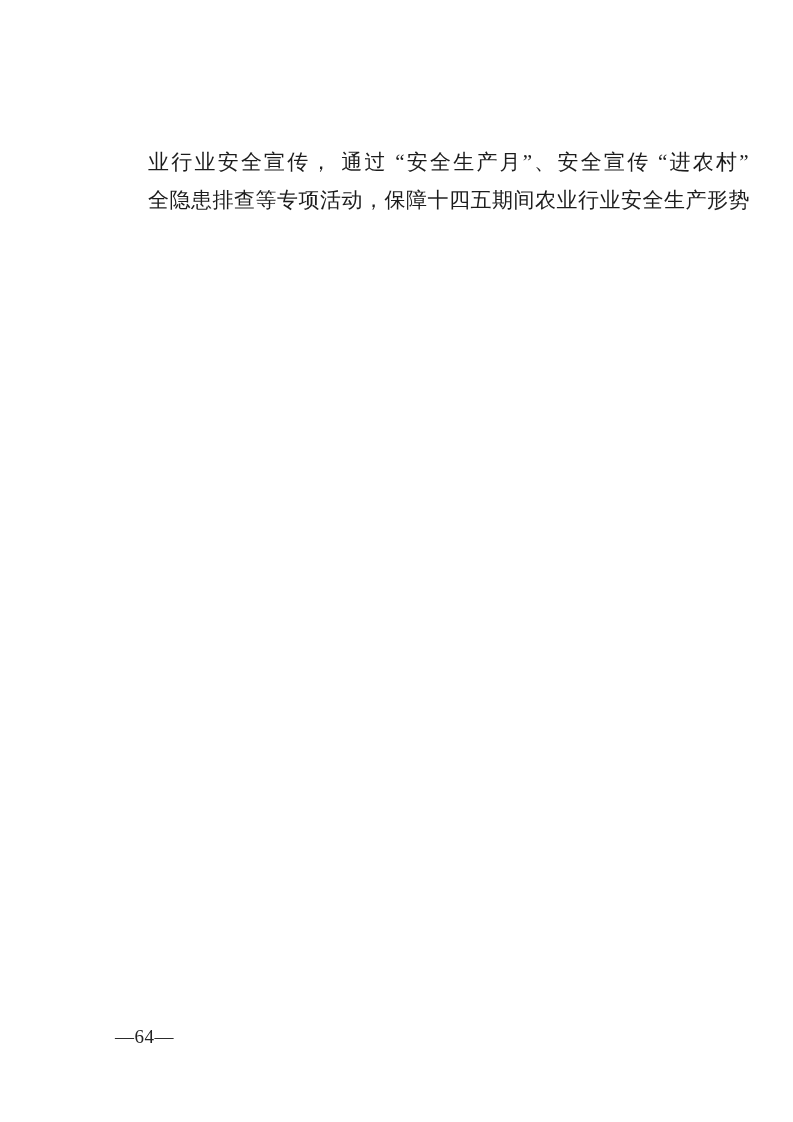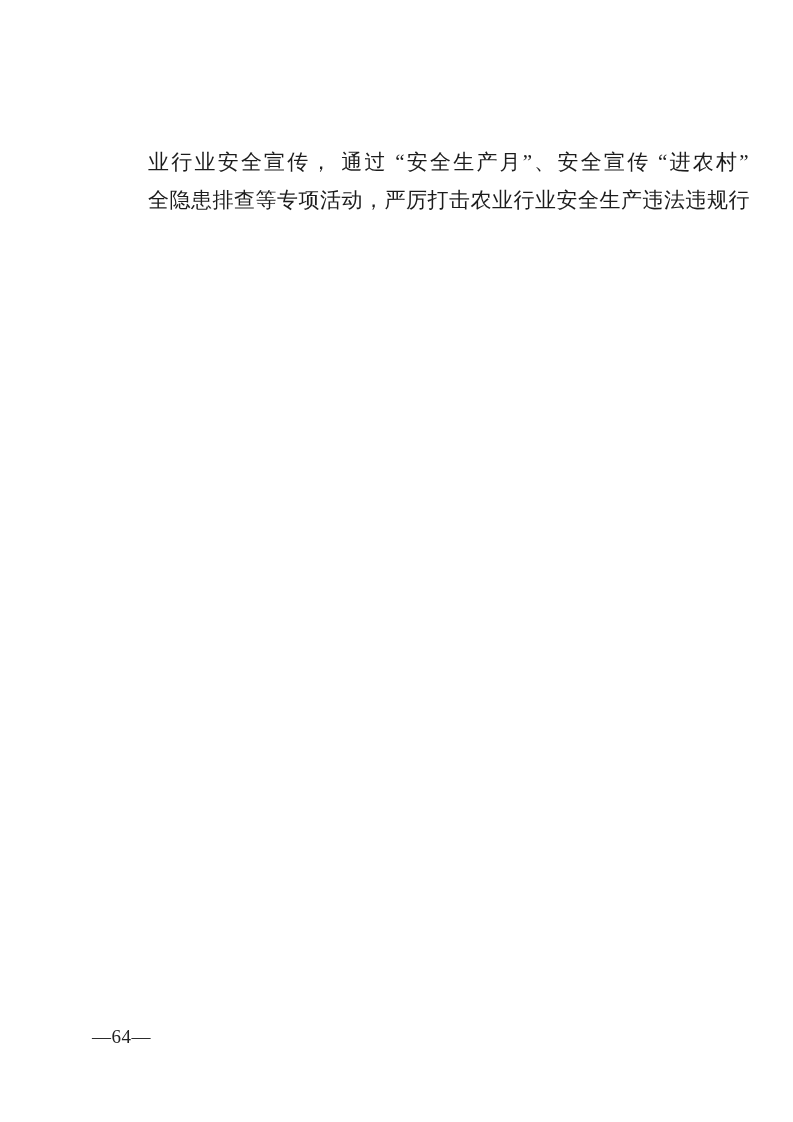--- a/index.html
+++ b/index.html
@@ -27,30 +27,30 @@
     margin-left: 48px;
   }
   .text-line {
     text-align: justify;
     text-align-last: justify;
     white-space: nowrap;
     width: 100%;
   }
   .page-number {
     position: absolute;
-    left: 92px;
+    left: 115px;
     top: 1026px;
     font-size: 19px;
     line-height: 22px;
     color: #222222;
     letter-spacing: 0.5px;
   }
 </style>
 </head>
 <body>
 
 <div class="page">
   <div class="body-text">
     <div class="text-line">业行业安全宣传， 通过 “安全生产月”、安全宣传 “进农村”</div>
-    <div class="text-line">全隐患排查等专项活动，严厉打击农业行业安全生产违法违规行</div>
+    <div class="text-line">全隐患排查等专项活动，保障十四五期间农业行业安全生产形势</div>
   </div>
   <div class="page-number">—64—</div>
 </div>
 
 </body></html>

